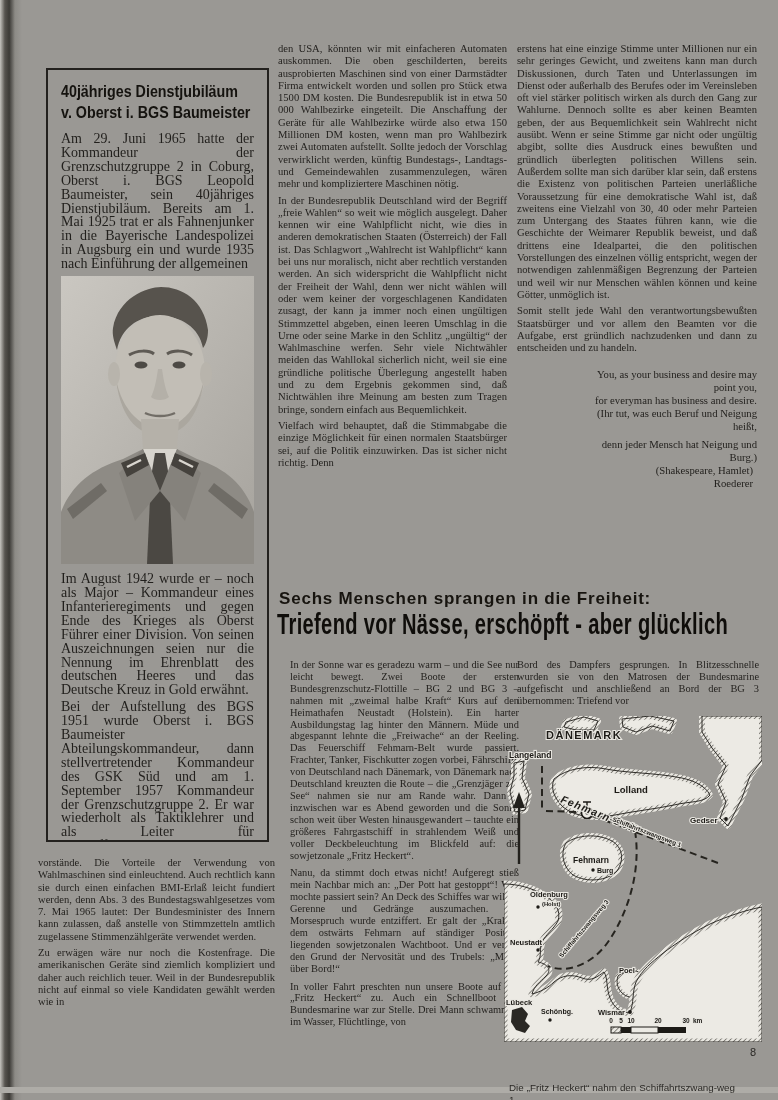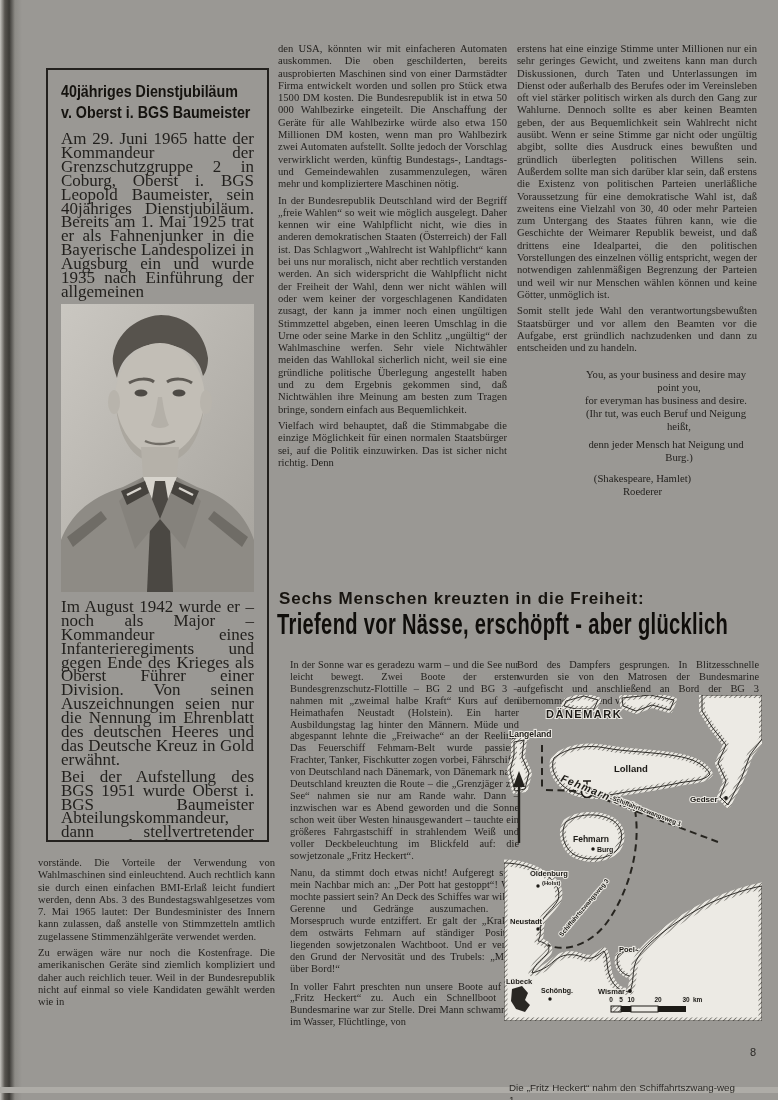--- a/index.html
+++ b/index.html
@@ -11,47 +11,47 @@
   .edge-left{position:absolute;left:0;top:0;width:22px;height:1100px;
     background:linear-gradient(to right,#c6c4bf 0%,#57544f 22%,#3c3a36 42%,#8d8b86 68%,rgba(233,231,225,0) 100%);}
   .edge-bottom{position:absolute;left:0;top:1087px;width:778px;height:6px;background:#aeaca7;}
   p{margin:0 0 3px 0;text-align:justify;}
   
   .box{position:absolute;left:46px;top:68px;width:223px;height:774px;border:2.5px solid #23211e;
     padding:11px 13px;box-sizing:border-box;overflow:hidden;}
   .box h2{margin:0 0 9px 0;font-family:"Liberation Sans","DejaVu Sans",sans-serif;font-weight:bold;
     font-size:17px;line-height:21px;color:#15130f;}
   .h2line{display:block;transform:scaleX(.84);transform-origin:0 50%;white-space:nowrap;}
-  .boxp{font-size:17px;line-height:13.9px;}
+  .boxp{font-size:14px;line-height:13.9px;}
   .photo{width:100%;height:288px;margin:5px 0 8px 0;}
   .photo svg{display:block;width:100%;height:100%;}
   .sig{float:right;}
   
   .bodytext{font-size:10.6px;line-height:12.3px;}
   .bodytext p{margin-bottom:4px;}
   .below-box{position:absolute;left:38px;top:857px;width:237px;}
   .col-mid{position:absolute;left:278px;top:43px;width:229px;}
   .col-right{position:absolute;left:517px;top:43px;width:240px;}
   .quote{margin-top:14px;padding-left:15px;font-size:10.7px;line-height:12.8px;}
-  .quote .qline{text-align:center;margin-left:43px;}
+  .quote .qline{text-align:right;margin-left:43px;}
   .quote .cont{padding-left:26px;}
   .quote .gap{height:6px;}
-  .attr{margin-top:8px;text-align:center;padding-right:4px;}
+  .attr{text-align:right;padding-right:4px;}
   
   .kicker{position:absolute;left:279px;top:589px;font-family:"Liberation Sans","DejaVu Sans",sans-serif;
     font-weight:bold;font-size:17px;letter-spacing:.8px;color:#17140f;}
   .headline{position:absolute;left:277px;top:607px;font-family:"Liberation Sans","DejaVu Sans",sans-serif;
     font-weight:bold;font-size:30px;color:#0f0d0a;}
   .headline .scalex{display:inline-block;transform:scaleX(.67);transform-origin:0 50%;white-space:nowrap;letter-spacing:.5px;}
   .story-col{font-size:10.4px;line-height:11.9px;}
   .story-col p{margin-bottom:6px;}
   .story-l{position:absolute;left:290px;top:659px;width:229px;}
   .story-r{position:absolute;left:517px;top:659px;width:242px;}
   
-  .map{position:absolute;left:504px;top:695px;width:258px;height:326px;}
+  .map{position:absolute;left:504px;top:716px;width:258px;height:326px;}
   .map svg{width:100%;height:100%;display:block;}
   .map-lab{font-family:"Liberation Sans","DejaVu Sans",sans-serif;font-weight:bold;fill:#1c1a16;
     paint-order:stroke;stroke:#e9e7e1;stroke-width:2.2px;}
   .map-caption{position:absolute;left:509px;top:1040px;width:226px;font-family:"Liberation Sans","DejaVu Sans",sans-serif;
     font-size:9.8px;line-height:11.5px;color:#2b2926;text-align:justify;margin-top:42px;}
   .pagenum{position:absolute;left:750px;top:1046px;font-family:"Liberation Sans","DejaVu Sans",sans-serif;
     font-size:11px;color:#2b2926;}
 </style>
 </head>
 <body>
@@ -132,21 +132,21 @@
       <div class="gap"></div>
       <div class="qline">denn jeder Mensch hat Neigung und</div>
       <div class="qline cont">Burg.)</div>
       <div class="attr">
         <div>(Shakespeare, Hamlet)</div>
         <div>Roederer</div>
       </div>
     </div>
   </div>
 
-  <div class="kicker">Sechs Menschen kreuzten in die Freiheit:</div>
+  <div class="kicker">Sechs Menschen sprangen in die Freiheit:</div>
   <div class="headline">
     <span class="scalex">Triefend vor Nässe, erschöpft - aber glücklich</span>
   </div>
 
   <div class="story-l story-col">
     <p>In der Sonne war es geradezu warm – und die See nur leicht bewegt. Zwei Boote der ersten Bundesgrenzschutz-Flottille – BG 2 und BG 3 – nahmen mit „zweimal halbe Kraft“ Kurs auf den Heimathafen Neustadt (Holstein). Ein harter Ausbildungstag lag hinter den Männern. Müde und abgespannt lehnte die „Freiwache“ an der Reeling. Das Feuerschiff Fehmarn-Belt wurde passiert. Frachter, Tanker, Fischkutter zogen vorbei, Fährschiffe von Deutschland nach Dänemark, von Dänemark nach Deutschland kreuzten die Route – die „Grenzjäger zur See“ nahmen sie nur am Rande wahr. Dann – inzwischen war es Abend geworden und die Sonne schon weit über Westen hinausgewandert – tauchte ein größeres Fahrgastschiff in strahlendem Weiß und voller Deckbeleuchtung im Blickfeld auf: die sowjetzonale „Fritz Heckert“.</p>
     <p>Nanu, da stimmt doch etwas nicht! Aufgeregt stieß mein Nachbar mich an: „Der Pott hat gestoppt“! Was mochte passiert sein? An Deck des Schiffes war wildes Gerenne und Gedränge auszumachen. Ein Morsespruch wurde entziffert. Er galt der „Krake“, dem ostwärts Fehmarn auf ständiger Position liegenden sowjetzonalen Wachtboot. Und er verriet den Grund der Nervosität und des Trubels: „Mann über Bord!“</p>
     <p>In voller Fahrt preschten nun unsere Boote auf die „Fritz Heckert“ zu. Auch ein Schnellboot der Bundesmarine war zur Stelle. Drei Mann schwammen im Wasser, Flüchtlinge, von</p>
   </div>
   <div class="story-r story-col">

